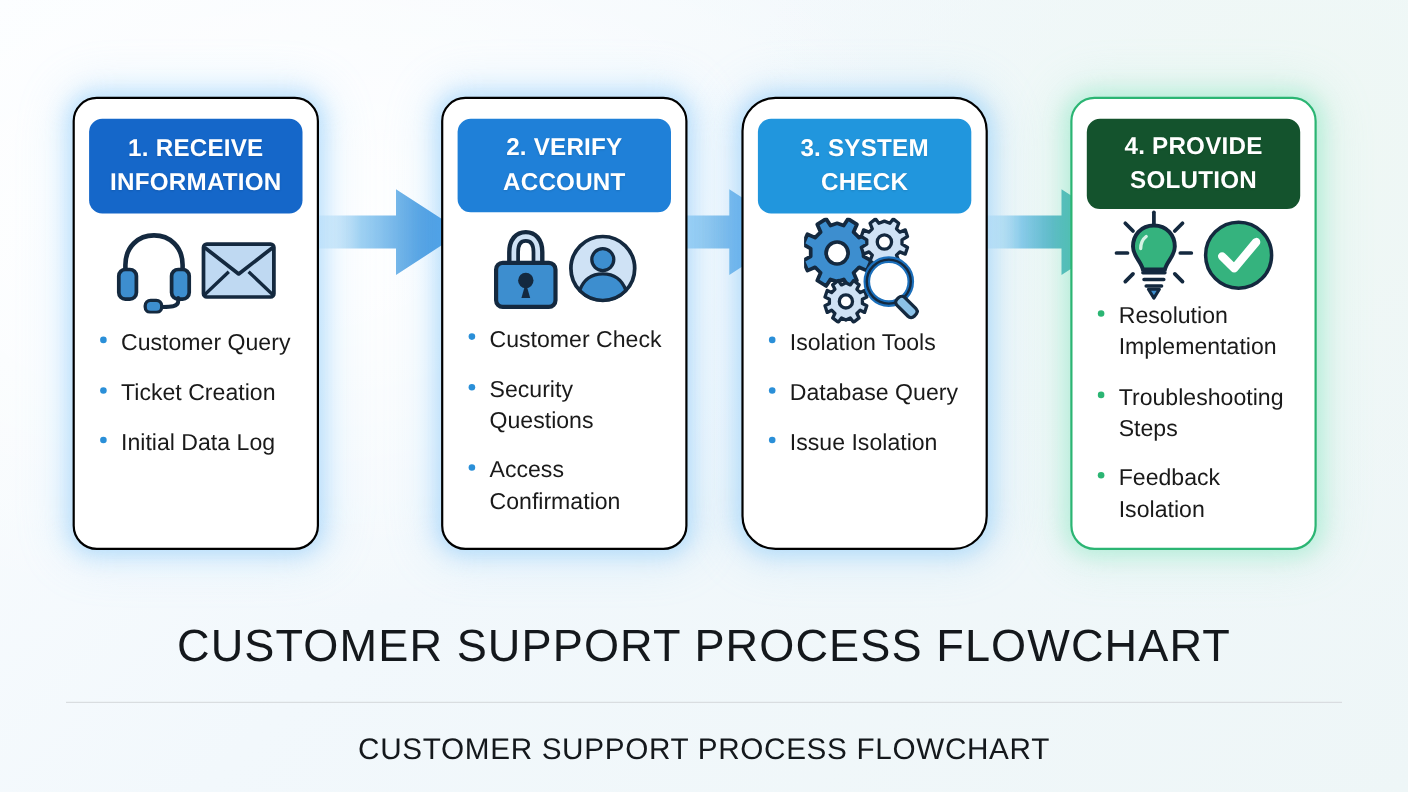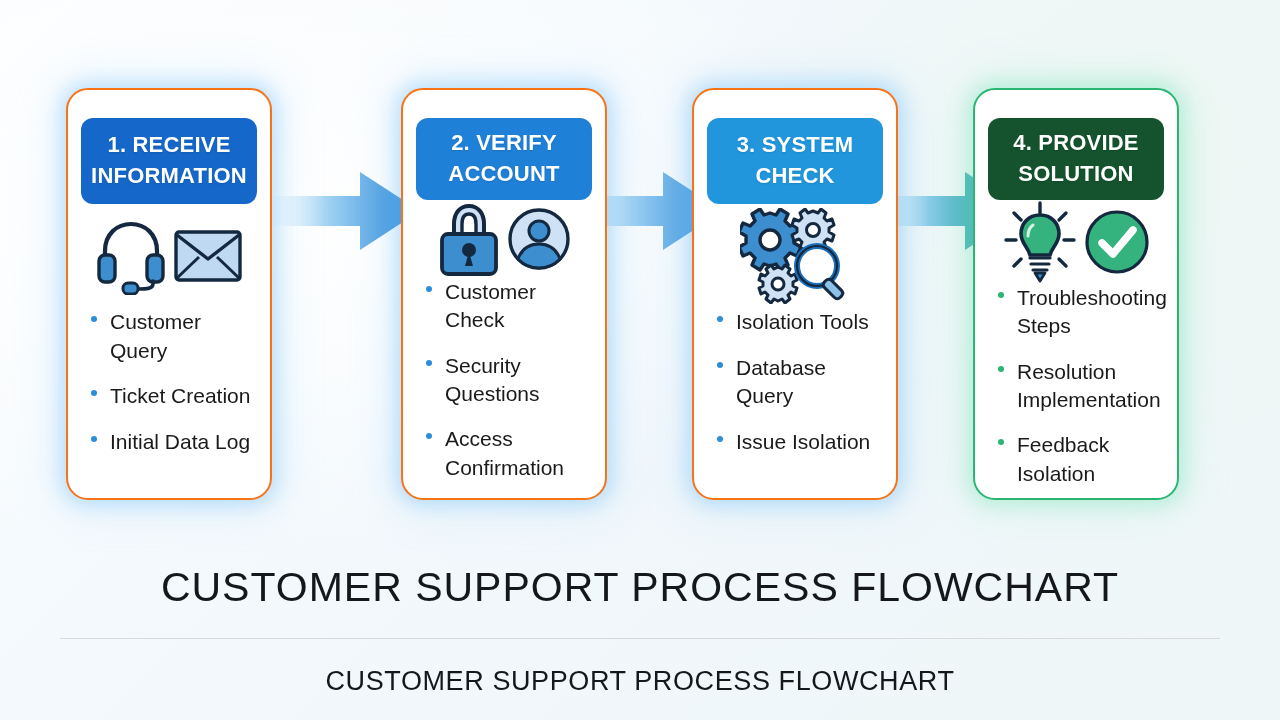--- a/index.html
+++ b/index.html
@@ -22,43 +22,43 @@
   
   #flow-row {
     position:absolute;
     left:0; top:88px;
     width:1280px; height:414px;
   }
 
   .card {
     position:absolute;
     top:0;
-    width:206px;
+    width:224px;
     height:412px;
     background:#ffffff;
-    border:2px solid #f97316;
+    border:2px solid #000000;
     border-radius:22px;
     box-shadow:
       0 0 18px 5px rgba(110,190,250,0.38),
       0 0 40px 12px rgba(150,210,250,0.22);
-    padding:28px 13px 10px 13px;
+    padding:18px 13px 10px 13px;
     display:flex;
     flex-direction:column;
     z-index:2;
   }
   .card.green {
     border-color:#2bb573;
     box-shadow:
       0 0 18px 5px rgba(110,225,180,0.36),
       0 0 40px 12px rgba(150,235,200,0.22);
   }
 
   #card-1 { left:66px;  }
   #card-2 { left:369px;margin-left:32px; }
-  #card-3 { left:692px; }
+  #card-3 { left:674px;border-radius:31px; }
   #card-4 { left:973px; }
 
   .card-header {
     border-radius:12px;
     padding:11px 8px 13px 8px;
     text-align:center;
     color:#ffffff;
     font-weight:bold;
     font-size:22px;
     line-height:1.42;
@@ -293,22 +293,22 @@
         <path d="M31,25 C27,28 26,32 26,36" fill="none" stroke="#d6f3e5" stroke-width="3" stroke-linecap="round"></path>
         <path d="M28,58 H48 M29,64 H47 M31,70 H45" stroke="#14293f" stroke-width="3.2" stroke-linecap="round"></path>
         <path d="M33,73 L38,81 L43,73 Z" fill="#3d8ecf" stroke="#14293f" stroke-width="2.8" stroke-linejoin="round"></path>
       </svg>
       <svg width="66" height="66" viewBox="0 0 66 66">
         <circle cx="33" cy="33" r="30" fill="#35b37e" stroke="#14293f" stroke-width="3.2"></circle>
         <path d="M18,34 L29,45 L49,21" fill="none" stroke="#ffffff" stroke-width="7.5" stroke-linecap="round" stroke-linejoin="round"></path>
       </svg>
     </div>
     <ul class="bullets">
+      <li>Resolution Implementation</li>
       <li>Troubleshooting Steps</li>
-      <li>Resolution Implementation</li>
       <li>Feedback Isolation</li>
     </ul>
   </div>
 
 </div>
 
 <div id="title-block">
   <h1 id="main-title">CUSTOMER SUPPORT PROCESS FLOWCHART</h1>
   <div id="title-divider"></div>
   <div id="sub-title">CUSTOMER SUPPORT PROCESS FLOWCHART</div>

